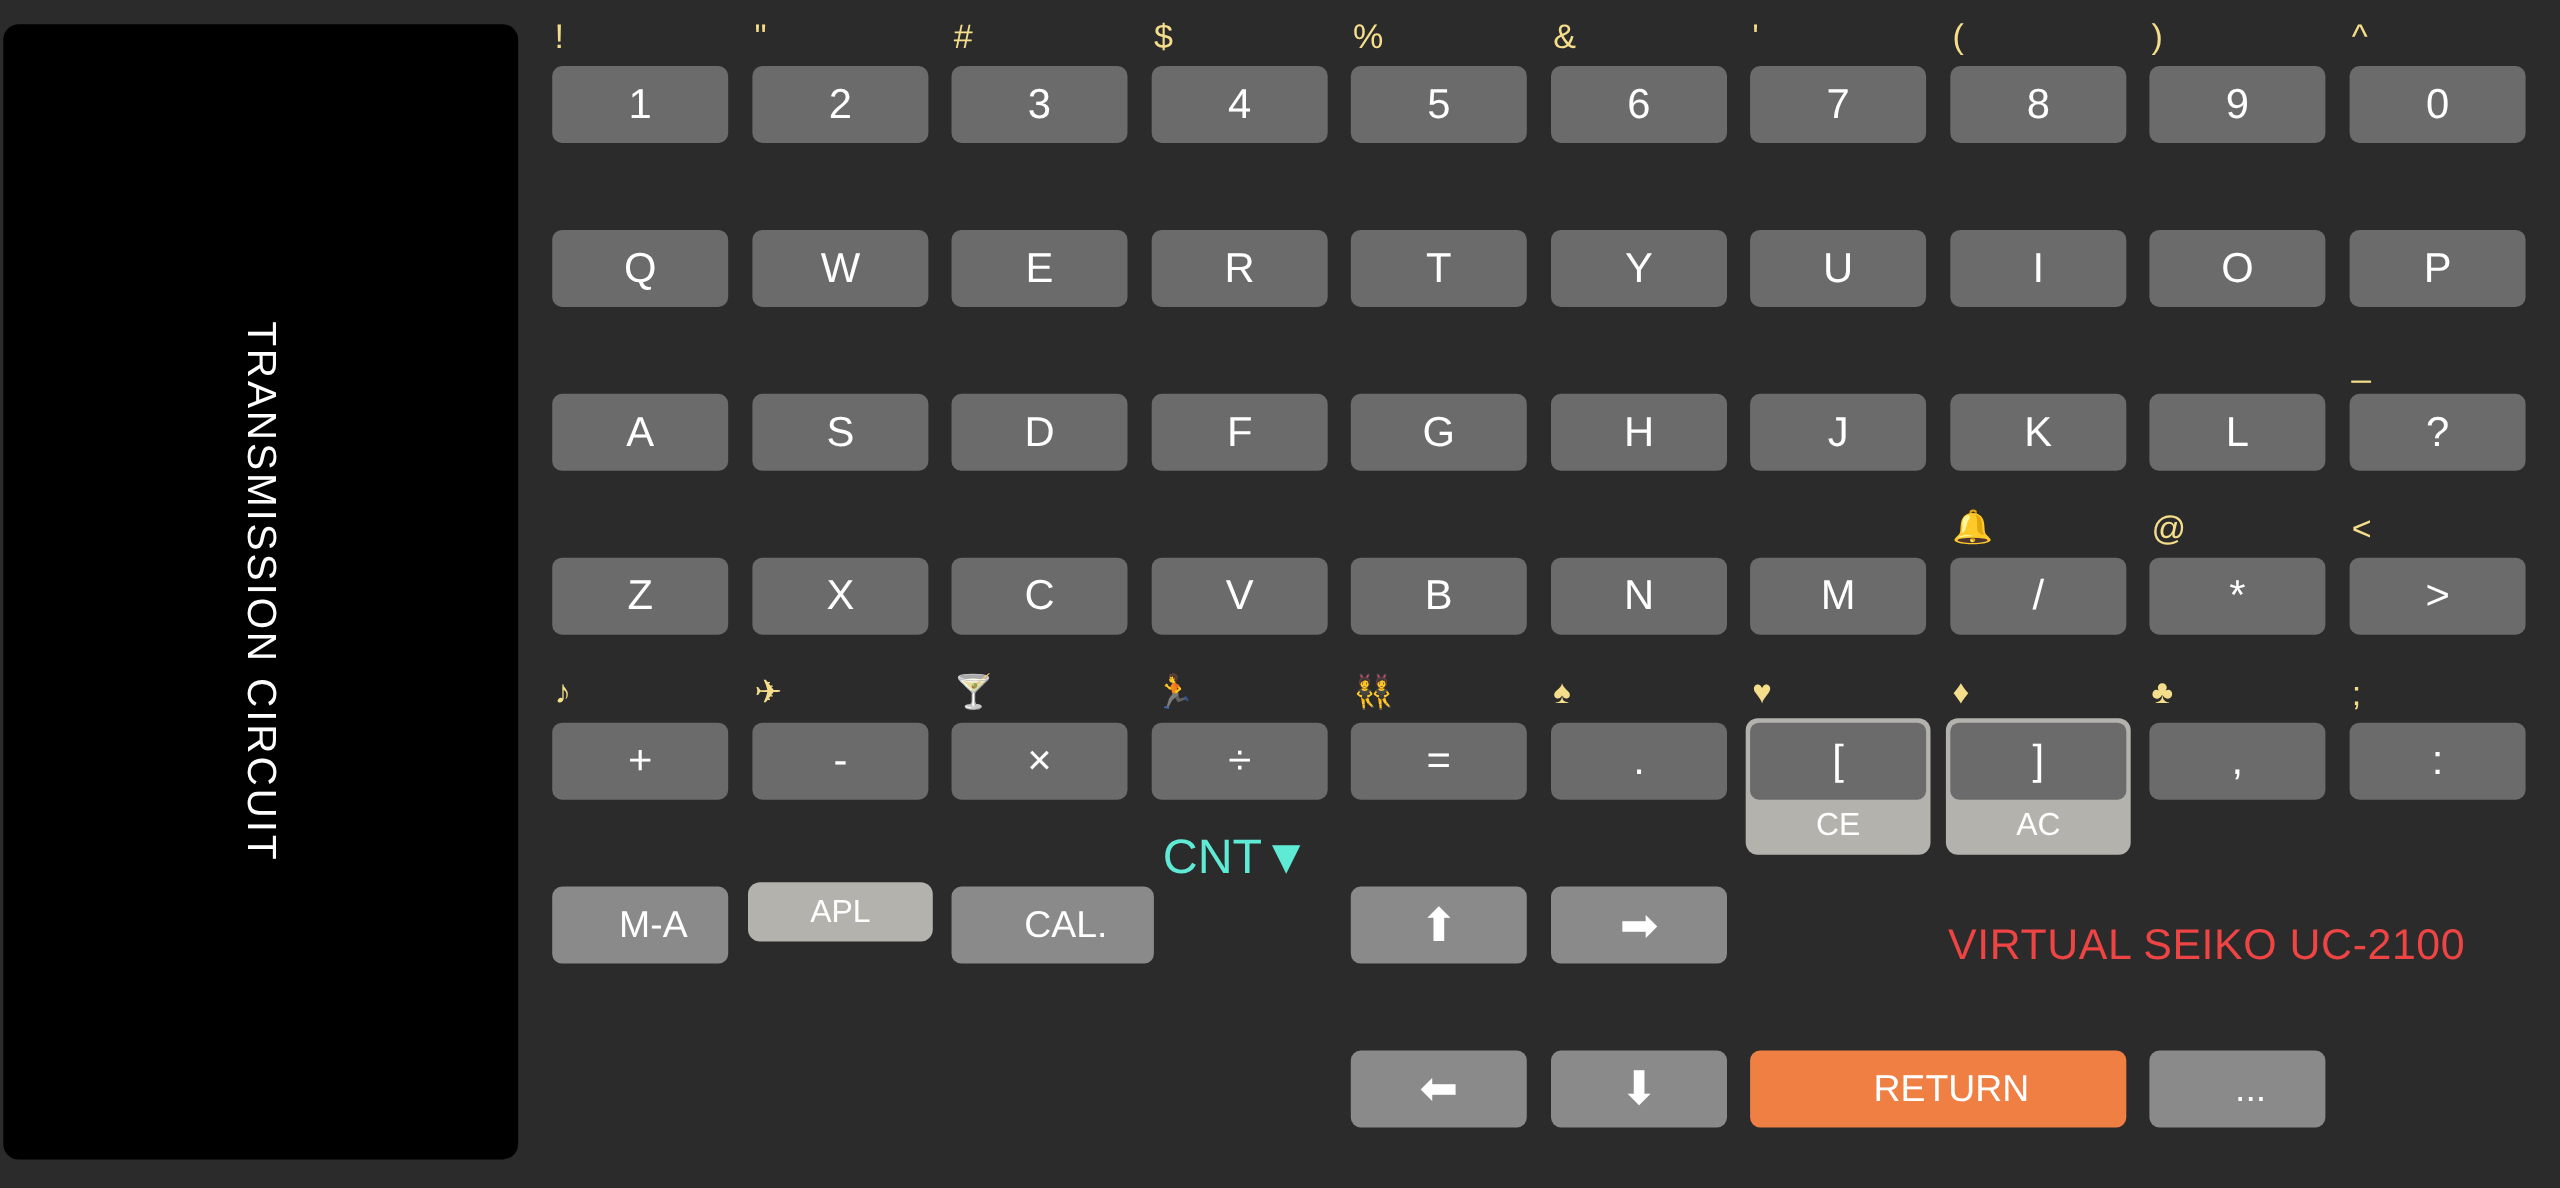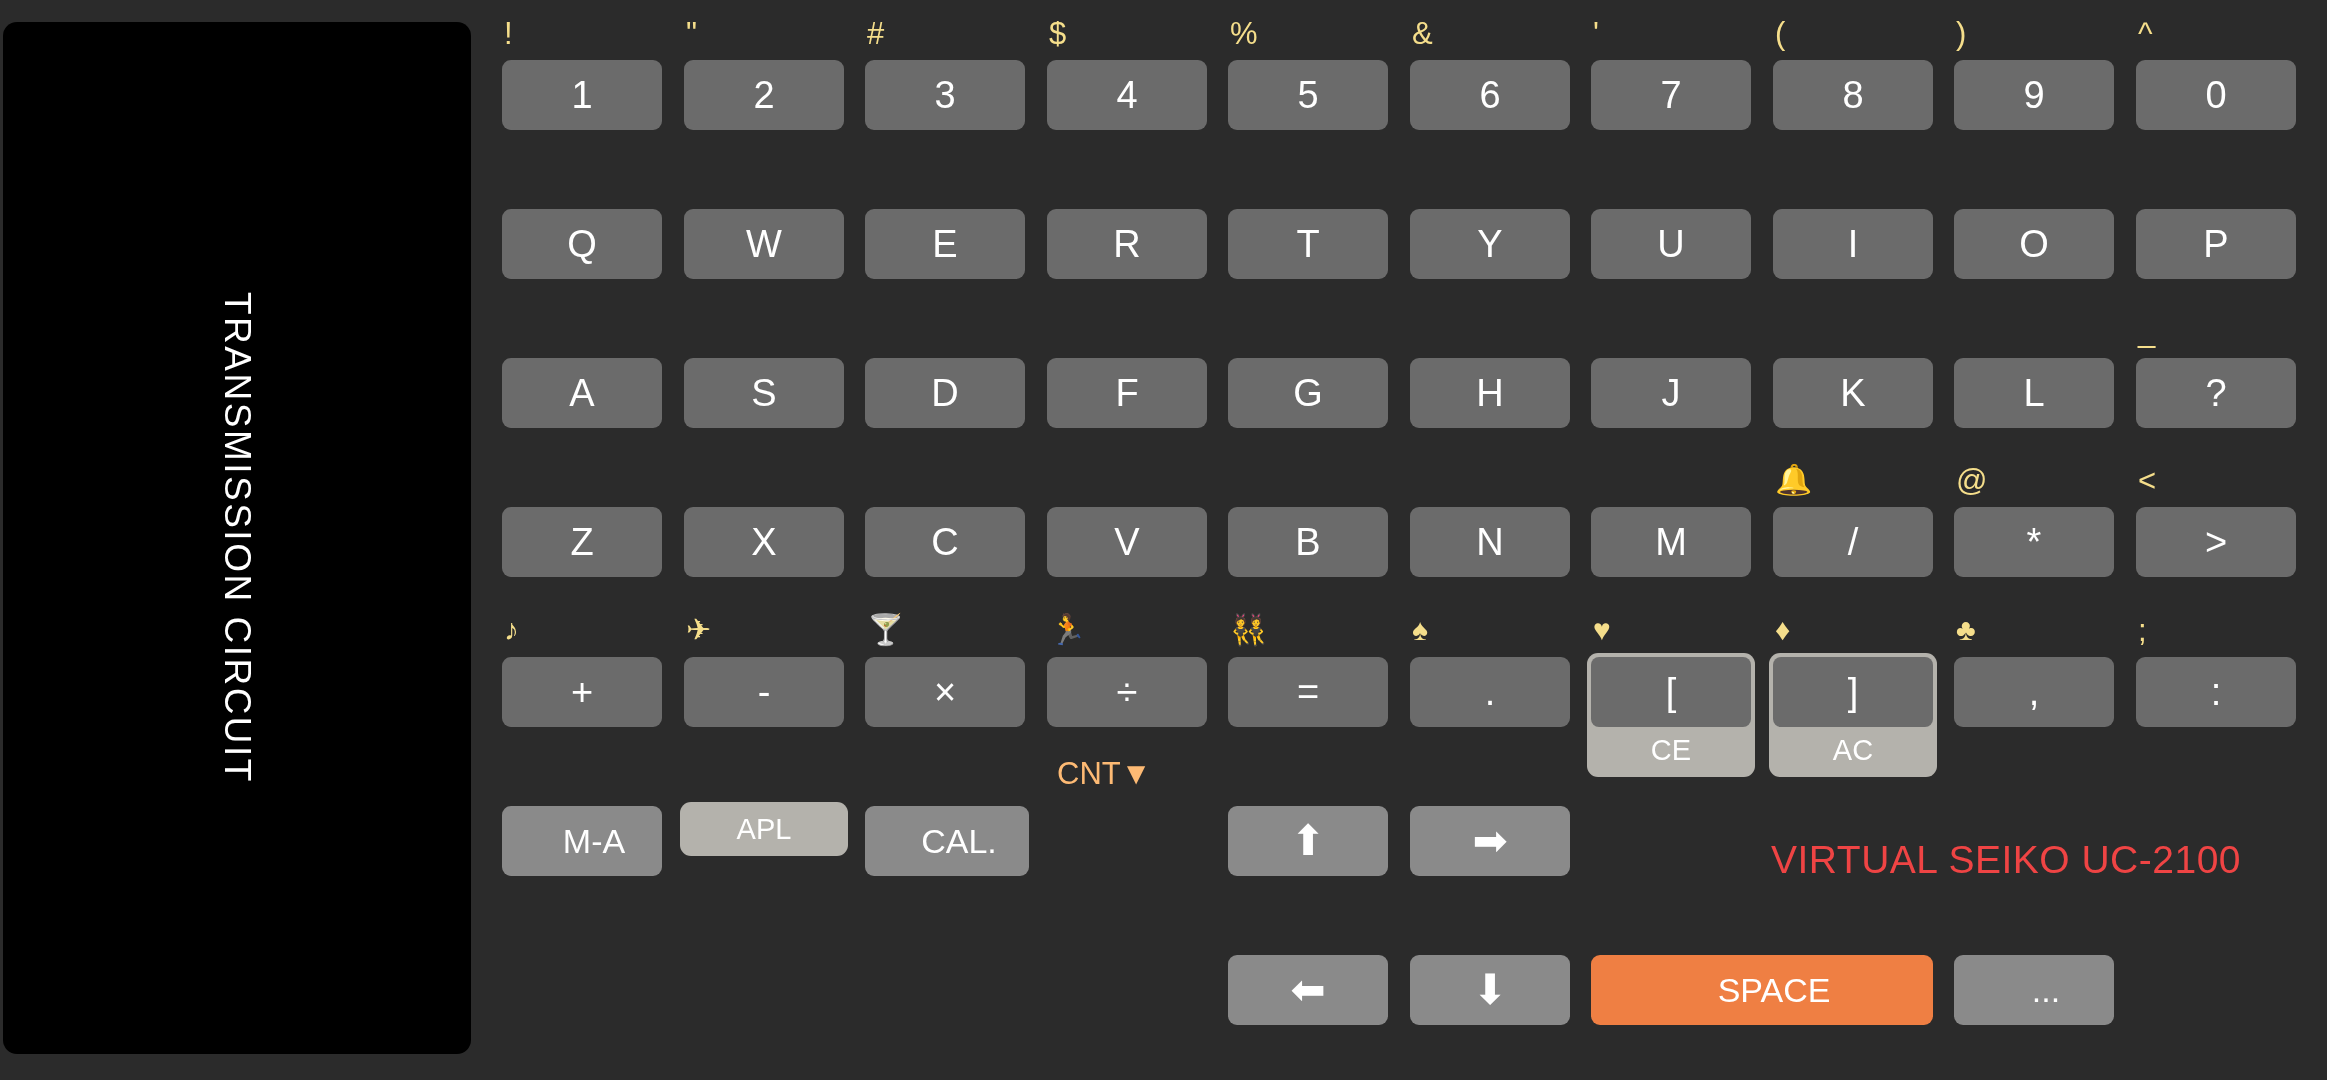--- a/index.html
+++ b/index.html
@@ -69,22 +69,22 @@
     line-height: 1;
     text-align: left;
     white-space: nowrap;
     user-select: none;
   }
   .shift-legend.sym { font-size: 30px; }
 
   
   .top-legend {
     position: absolute;
-    color: #fdba74;
-    font-size: 31px;
+    color: #5eead4;
+    font-size: 44px;
     line-height: 1;
     white-space: nowrap;
     user-select: none;
   }
 
   
   .deck {
     position: absolute;
     background: #b4b2ac;
     border-radius: 11px;
@@ -317,38 +317,38 @@
       <div class="shift-legend" style="left: 2138px; top: 615px;">;</div>
       <div class="key" style="left: 2136px; top: 657px; width: 160px; height: 70px;">
         <span>:</span>
       </div>
       <div class="key light small" style="left: 502px; top: 806px; width: 160px; height: 70px;">
         <span>M-A</span>
       </div>
       <div class="deck lightkey" style="left: 680px; top: 802px; width: 168px;">
         <div class="deck-caption">APL</div>
       </div>
-      <div class="key light small" style="left: 865px; top: 806px; width: 164px; height: 70px;">
+      <div class="key light small" style="left: 865px; top: 806px; width: 184px; height: 70px;">
         <span>CAL.</span>
       </div>
       <div class="top-legend" style="left: 1057px; top: 758px;">CNT▼</div>
       <div class="key light" style="left: 1228px; top: 806px; width: 160px; height: 70px;">
         <span class="arrow-glyph">⬆</span>
       </div>
       <div class="key light" style="left: 1410px; top: 806px; width: 160px; height: 70px;">
         <span class="arrow-glyph">➡</span>
       </div>
       <div class="key light" style="left: 1228px; top: 955px; width: 160px; height: 70px;">
         <span class="arrow-glyph">⬅</span>
       </div>
       <div class="key light" style="left: 1410px; top: 955px; width: 160px; height: 70px;">
         <span class="arrow-glyph">⬇</span>
       </div>
       <div class="key accent small" style="left: 1591px; top: 955px; width: 342px; height: 70px;">
-        <span>SPACE</span>
+        <span>RETURN</span>
       </div>
       <div class="key light small" style="left: 1954px; top: 955px; width: 160px; height: 70px;">
         <span>...</span>
       </div>
     </div>
 
   <div id="brand" style="left: 1771px; top: 838px;">VIRTUAL SEIKO UC-2100</div>
 
 </div>
 

